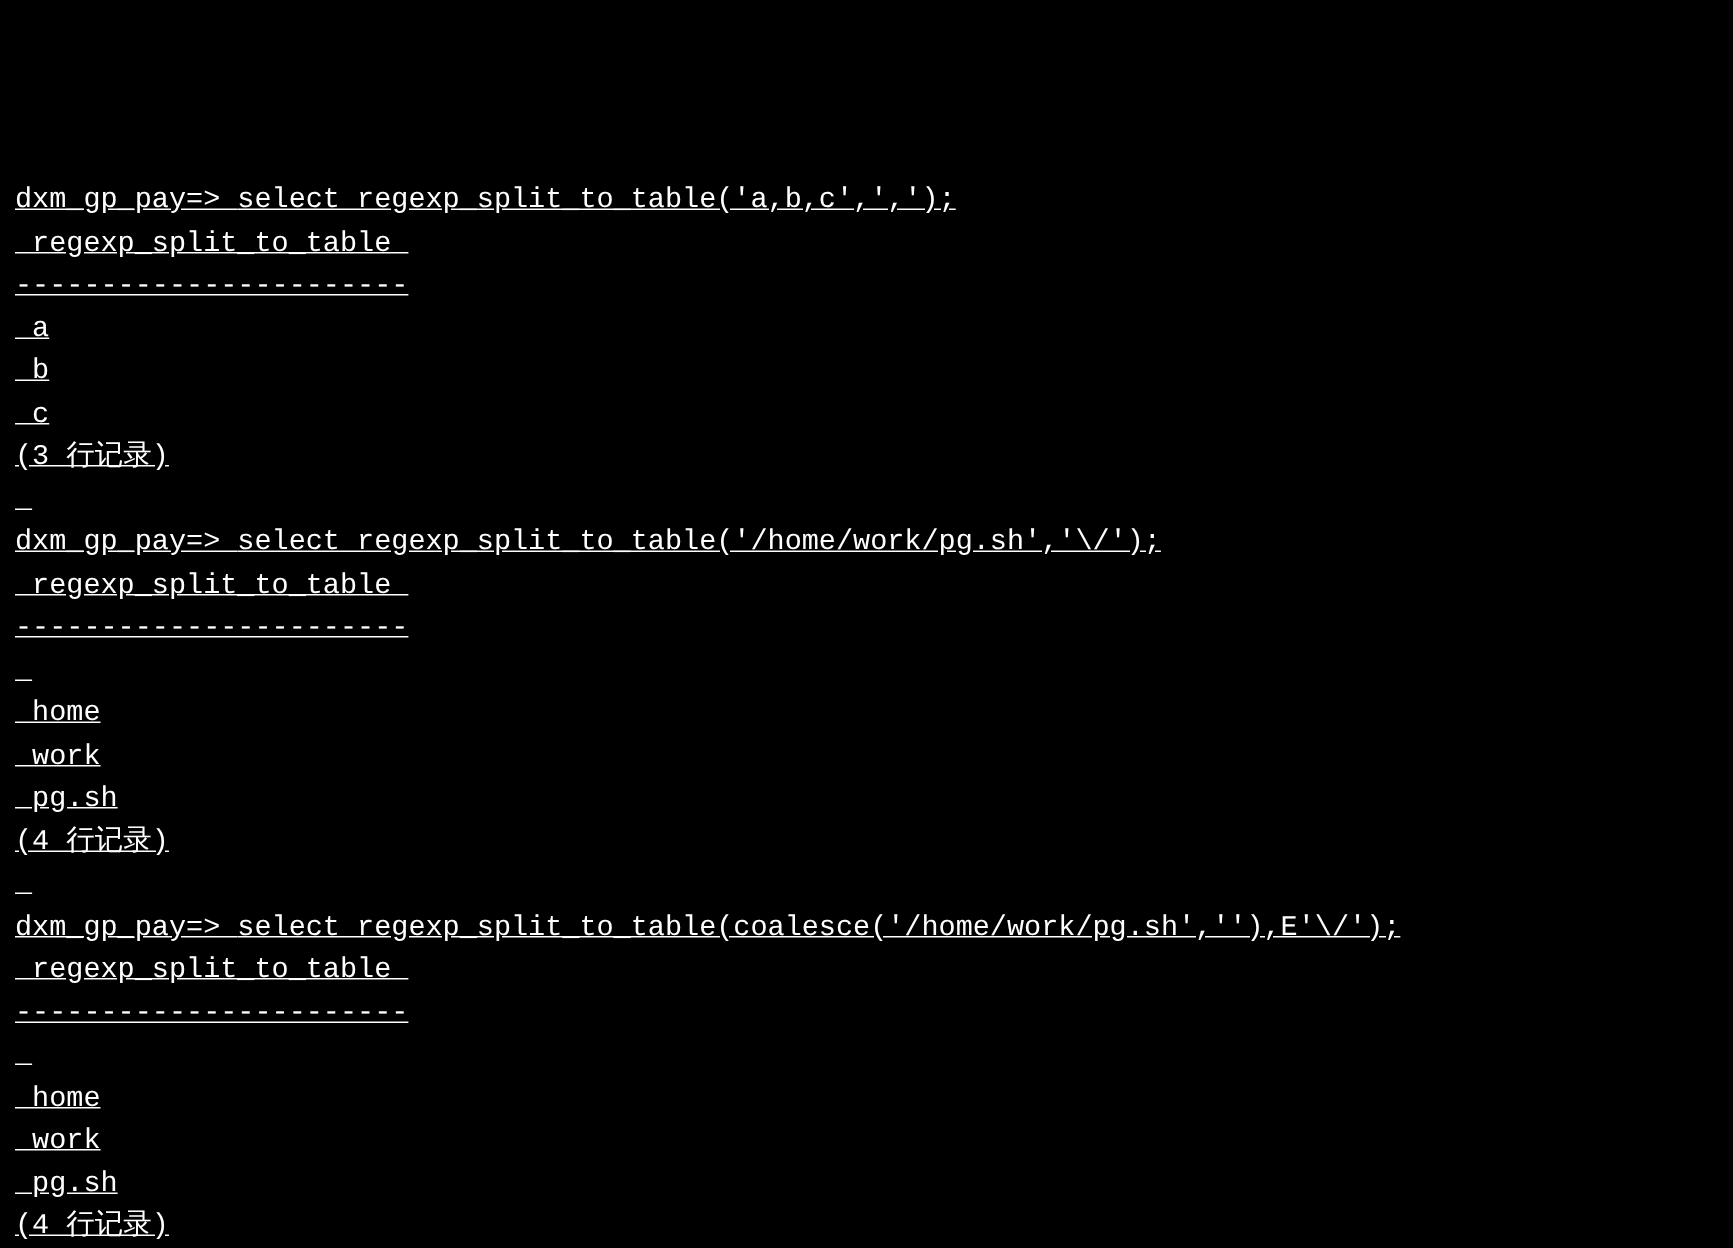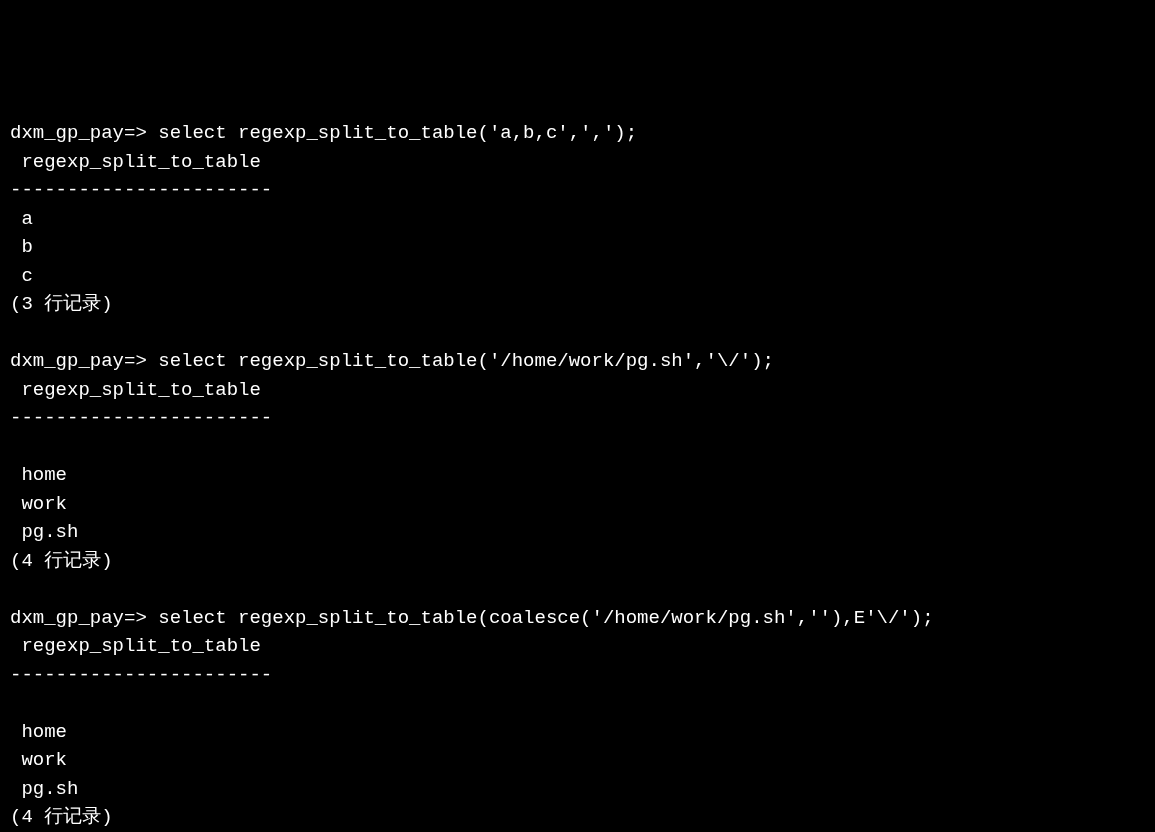--- a/index.html
+++ b/index.html
@@ -14,20 +14,21 @@
       font-size: 19px;
       line-height: 1.5;
       padding: 5px 10px;
       width: 1155px;
       height: 832px;
       overflow: hidden;
       white-space: pre;
     }
     .terminal-line {
       display: block;
+      text-decoration: underline;
     }
   </style>
 </head>
 <body>
 
 
 
 <div><span class="terminal-line"><span>dxm_gp_pay=&gt; </span><span>select regexp_split_to_table('a,b,c',',');</span></span><span class="terminal-line"> regexp_split_to_table </span><span class="terminal-line">-----------------------</span><span class="terminal-line"> a</span><span class="terminal-line"> b</span><span class="terminal-line"> c</span><span class="terminal-line">(3 行记录)</span><span class="terminal-line"> </span><span class="terminal-line"><span>dxm_gp_pay=&gt; </span><span>select regexp_split_to_table('/home/work/pg.sh','\/');</span></span><span class="terminal-line"> regexp_split_to_table </span><span class="terminal-line">-----------------------</span><span class="terminal-line"> </span><span class="terminal-line"> home</span><span class="terminal-line"> work</span><span class="terminal-line"> pg.sh</span><span class="terminal-line">(4 行记录)</span><span class="terminal-line"> </span><span class="terminal-line"><span>dxm_gp_pay=&gt; </span><span>select regexp_split_to_table(coalesce('/home/work/pg.sh',''),E'\/');</span></span><span class="terminal-line"> regexp_split_to_table </span><span class="terminal-line">-----------------------</span><span class="terminal-line"> </span><span class="terminal-line"> home</span><span class="terminal-line"> work</span><span class="terminal-line"> pg.sh</span><span class="terminal-line">(4 行记录)</span></div>
 
 

